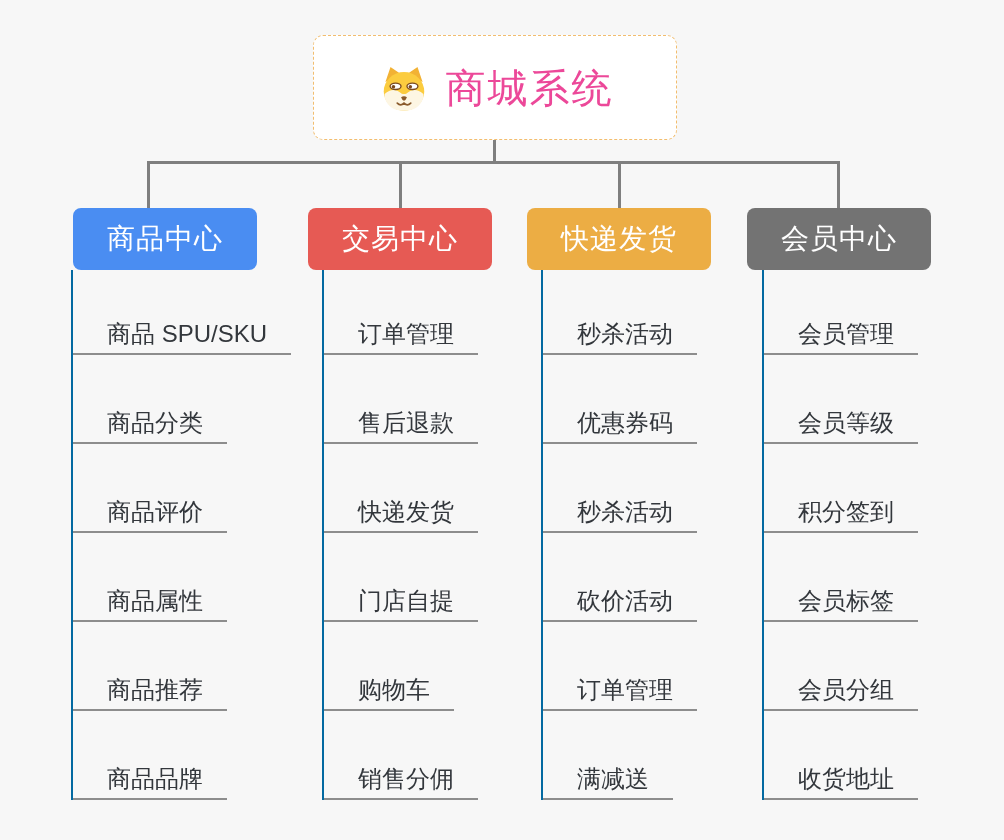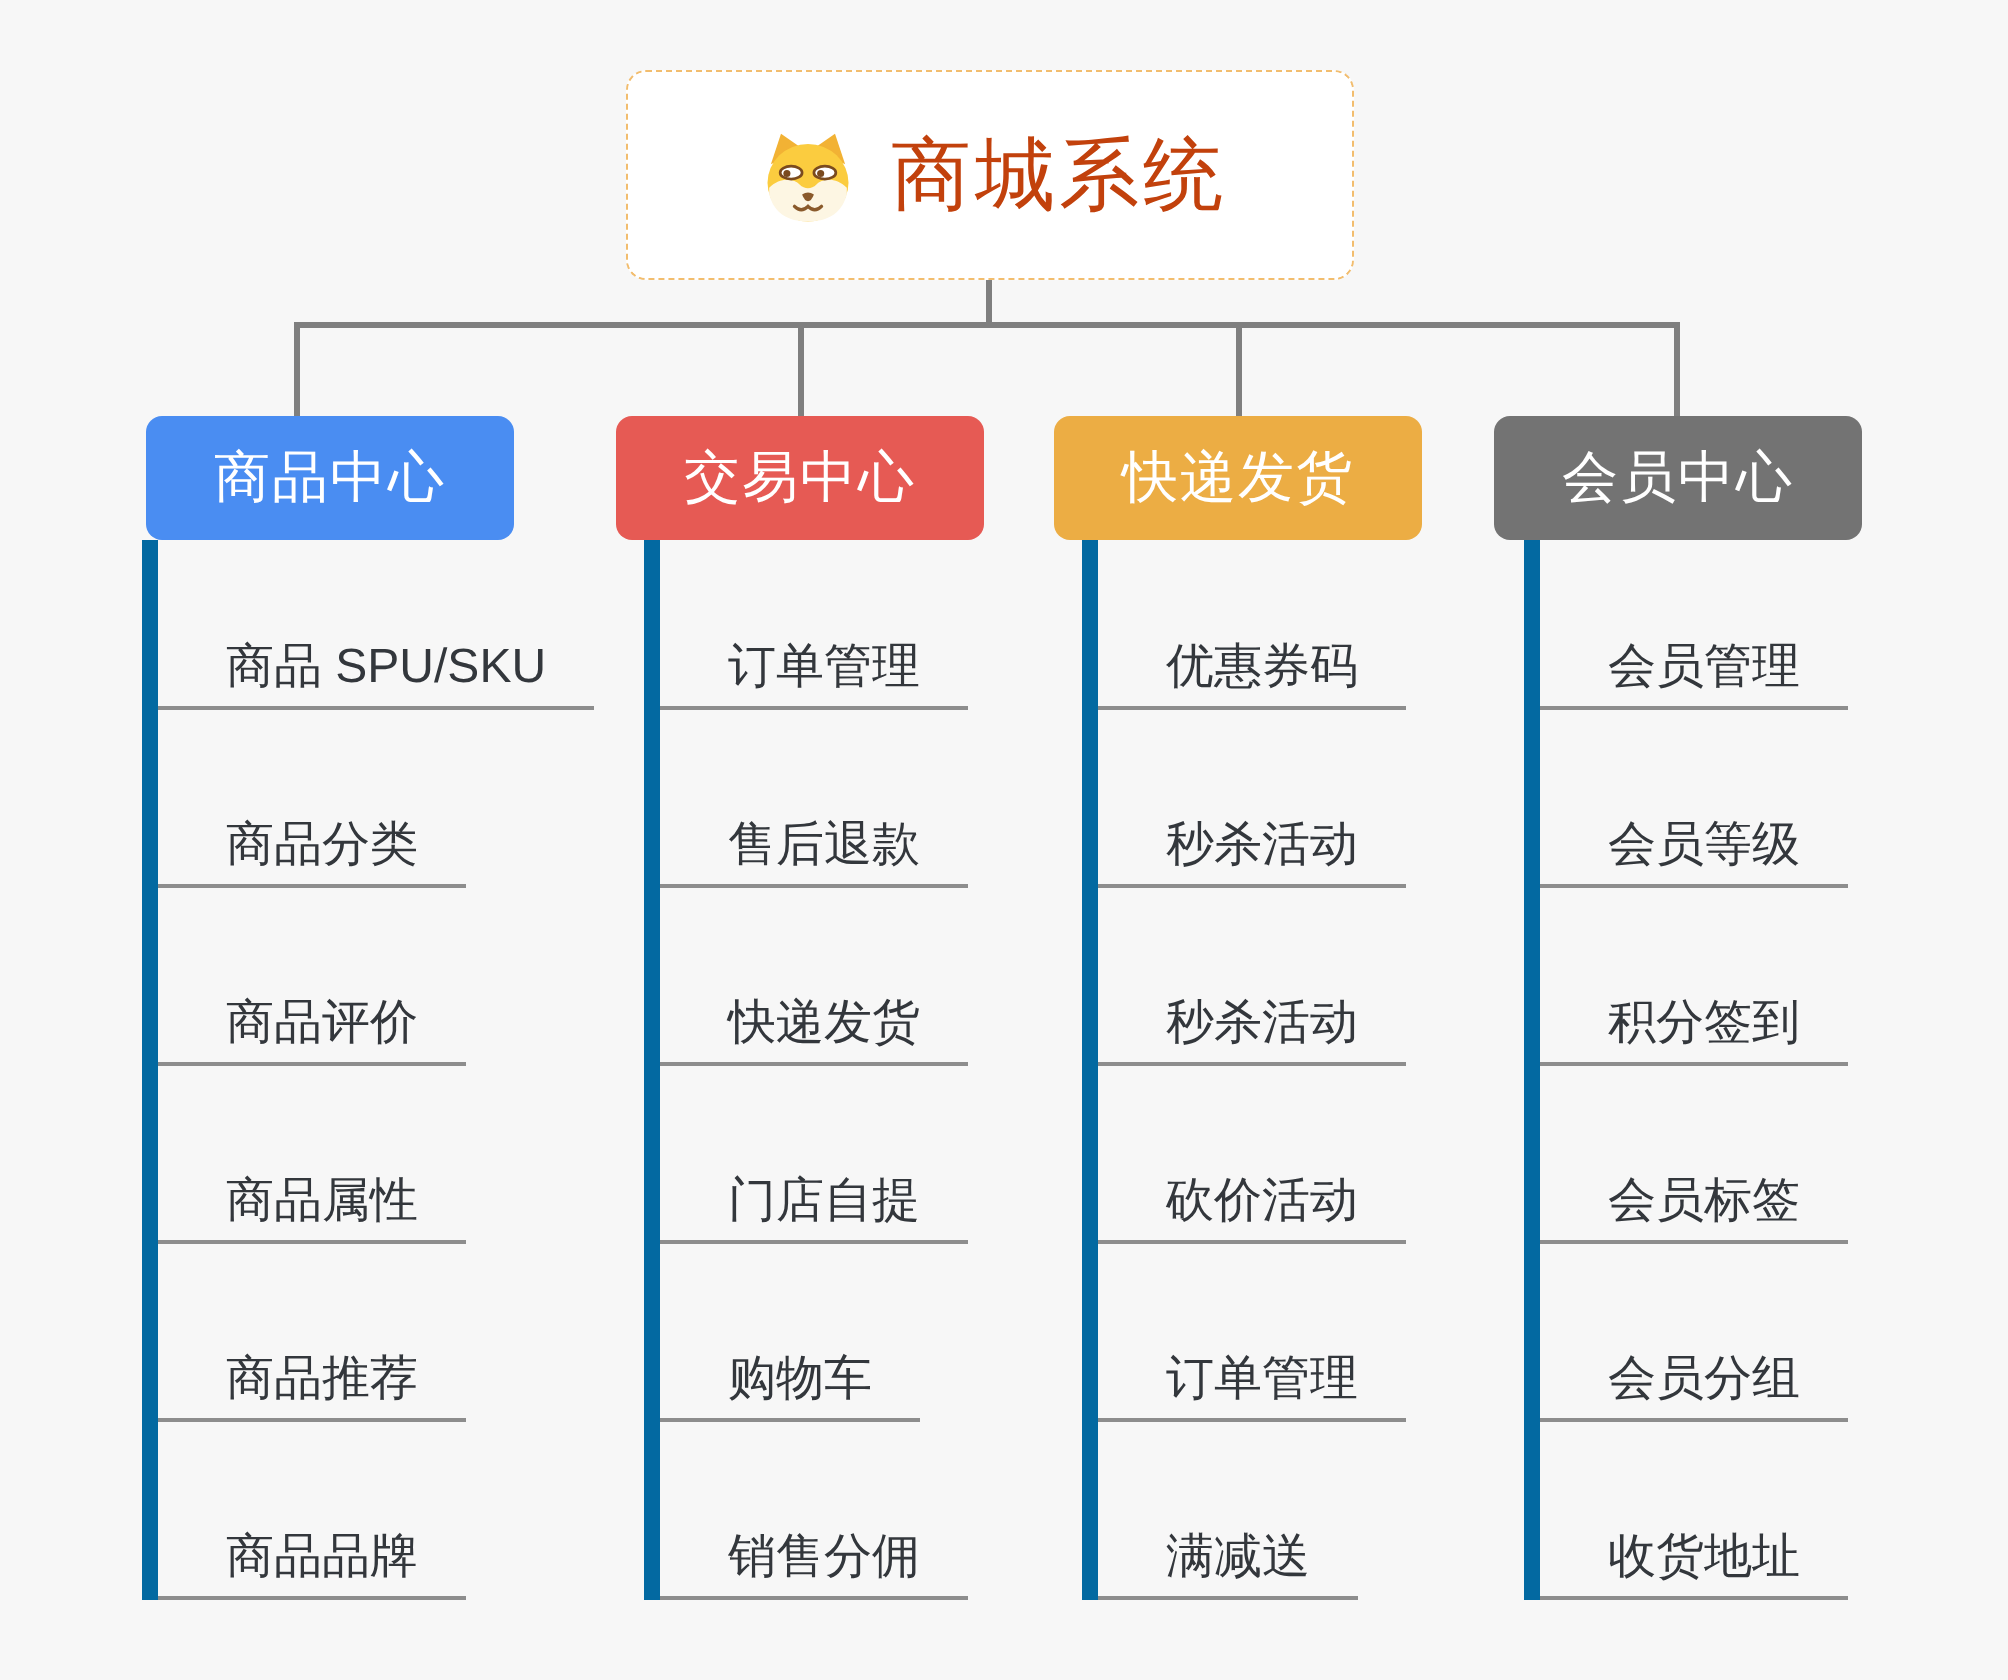--- a/index.html
+++ b/index.html
@@ -40,21 +40,21 @@
     display:flex;align-items:center;justify-content:center;
     color:#ffffff;font-size:28px;letter-spacing:1px;
   }
   .b1{left:73px;}
   .b2{left:308px;}
   .b3{left:527px;}
   .b4{left:747px;}
   
   .col{
     position:absolute;top:270px;
-    border-left:8px solid #0369a1;
+    border-left:2px solid #0369a1;
   }
   .c1{left:71px;}
   .c2{left:322px;}
   .c3{left:541px;}
   .c4{left:762px;}
   .item{
     box-sizing:border-box;
     height:89px;
     width:fit-content;
     min-width:120px;
@@ -87,21 +87,21 @@
         <path d="M9,36 C16,29 24,31 27,34 C30,37 34,37 37,34 C40,31 48,29 55,36
                  L55,40 C52,51 44,56 32,56 C20,56 12,51 9,40 Z" fill="#fdf6e3"></path>
         <ellipse cx="22" cy="27" rx="6.5" ry="3.8" fill="#ffffff" stroke="#7a4a1e" stroke-width="1.6"></ellipse>
         <ellipse cx="42" cy="27" rx="6.5" ry="3.8" fill="#ffffff" stroke="#7a4a1e" stroke-width="1.6"></ellipse>
         <circle cx="19.5" cy="27.5" r="2.1" fill="#7a4a1e"></circle>
         <circle cx="39.5" cy="27.5" r="2.1" fill="#7a4a1e"></circle>
         <path d="M28.5,40 Q32,37.5 35.5,40 Q34,44 32,44 Q30,44 28.5,40 Z" fill="#8a5a2b"></path>
         <path d="M24,47 Q28,51 32,47 Q36,51 40,47" fill="none" stroke="#8a5a2b" stroke-width="2" stroke-linecap="round"></path>
       </svg>
     </span>
-    <span class="root-label" style="color: #c2410c;">商城系统</span>
+    <span class="root-label" style="color: #ec4899;">商城系统</span>
   </div>
 
   <div class="bnode b1" style="background-color: rgb(74, 141, 242);">
     <span>商品中心</span>
   </div>
   <div class="bnode b2" style="background-color: rgb(230, 90, 84);">
     <span>交易中心</span>
   </div>
   <div class="bnode b3" style="background-color: rgb(236, 173, 68);">
     <span>快递发货</span>
@@ -147,24 +147,24 @@
     <div class="item">
         <span>购物车</span>
       </div>
     <div class="item">
         <span>销售分佣</span>
       </div>
   </div>
 
   <div class="col c3">
     <div class="item">
-        <span>优惠券码</span>
+        <span>秒杀活动</span>
       </div>
     <div class="item">
-        <span>秒杀活动</span>
+        <span>优惠券码</span>
       </div>
     <div class="item">
         <span>秒杀活动</span>
       </div>
     <div class="item">
         <span>砍价活动</span>
       </div>
     <div class="item">
         <span>订单管理</span>
       </div>

